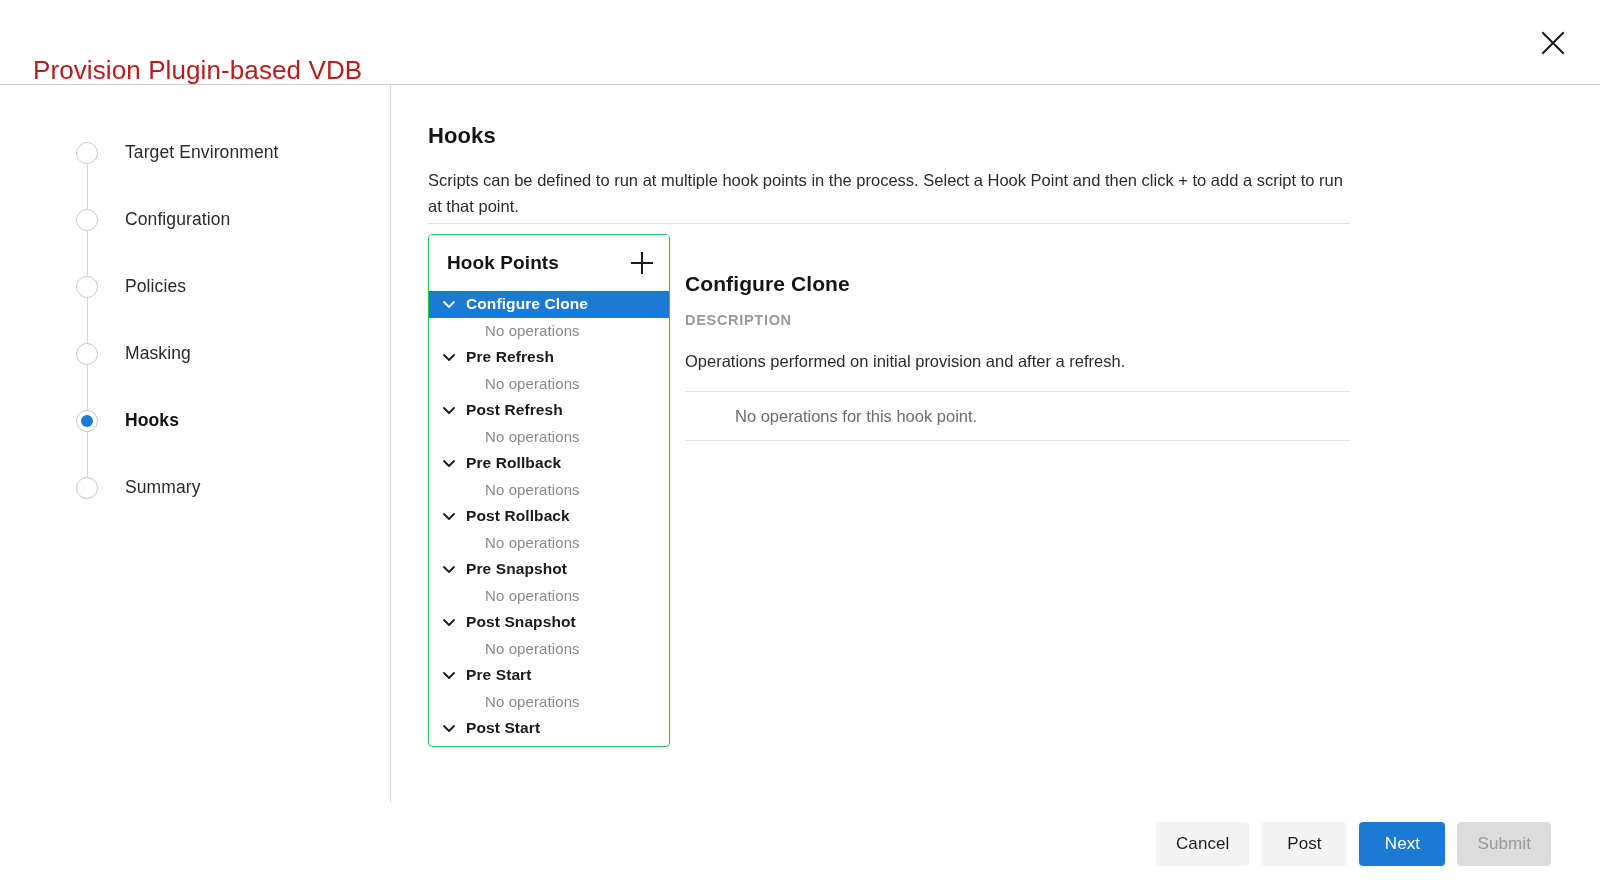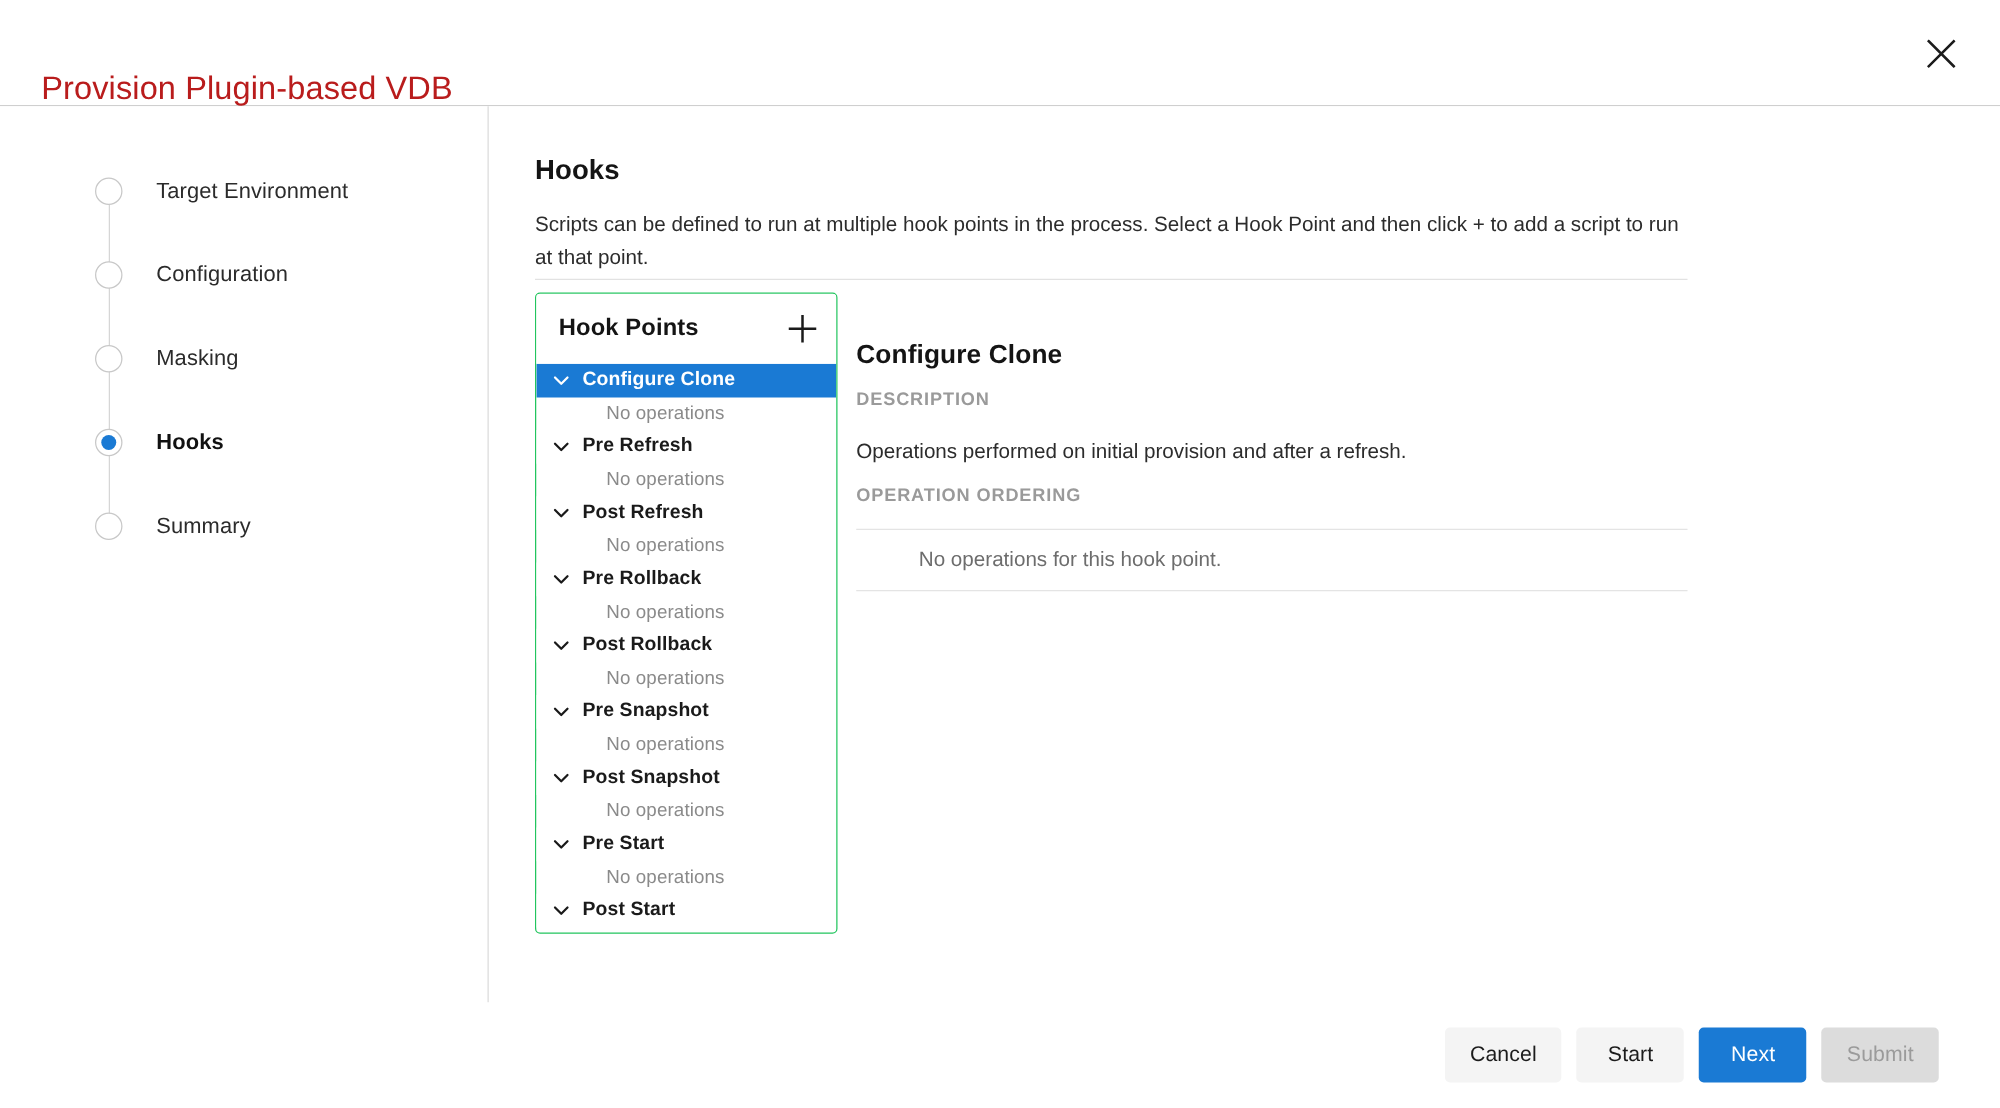--- a/index.html
+++ b/index.html
@@ -353,20 +353,27 @@
         <div class="step-marker">
           <div class="dot"></div>
         </div>
         <div class="step-label">Configuration</div>
       </div>
       <div class="step">
         <div class="step-connector" style="top: 50%; height: 67px;"></div>
         <div class="step-marker">
           <div class="dot"></div>
         </div>
+        <div class="step-label">Policies</div>
+      </div>
+      <div class="step">
+        <div class="step-connector" style="top: 50%; height: 67px;"></div>
+        <div class="step-marker">
+          <div class="dot"></div>
+        </div>
         <div class="step-label">Masking</div>
       </div>
       <div class="step active">
         <div class="step-connector" style="top: 50%; height: 67px;"></div>
         <div class="step-marker">
           <div class="dot"></div>
         </div>
         <div class="step-label">Hooks</div>
       </div>
       <div class="step">
@@ -475,26 +482,25 @@
             <span class="hook-name">Post Start</span>
           </div>
           <div class="hook-empty">No operations</div>
         </div>
     </div>
 
     <div class="detail-panel">
       <div class="detail-title">Configure Clone</div>
       <div class="detail-label">DESCRIPTION</div>
       <div class="detail-text">Operations performed on initial provision and after a refresh.</div>
-      <div class="detail-label">OPERATION ORDERING</div>
       <div class="ops-table">
         <div class="ops-empty-row">No operations for this hook point.</div>
       </div>
     </div>
   </div>
 </div>
 
 <div class="dialog-footer">
   <button class="btn btn-secondary">Cancel</button>
-  <button class="btn btn-secondary">Start</button>
+  <button class="btn btn-secondary">Post</button>
   <button class="btn btn-primary">Next</button>
   <button class="btn btn-disabled">Submit</button>
 </div>
 
 </body></html>

